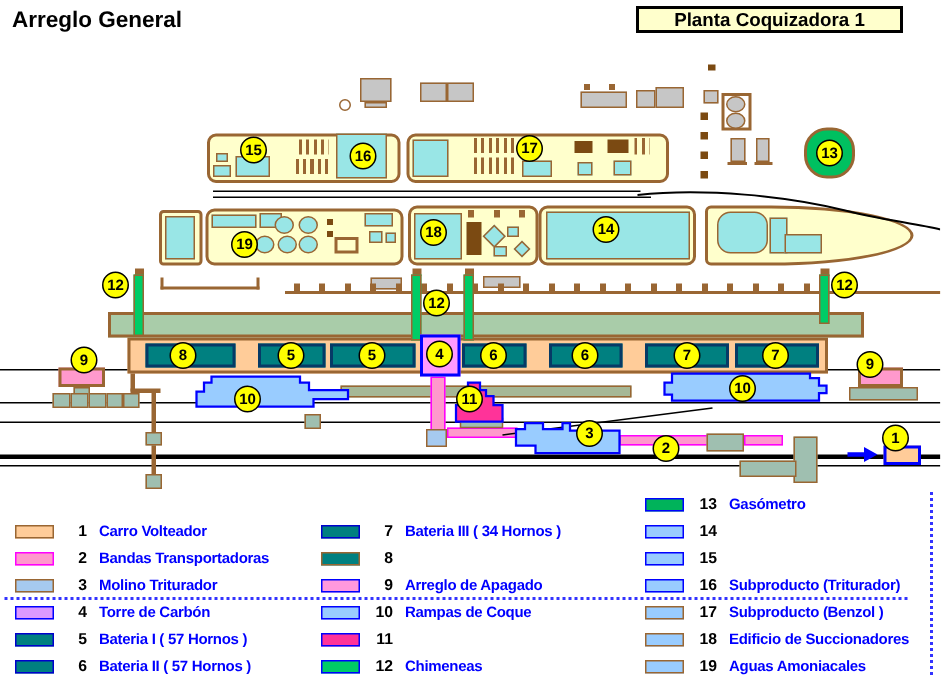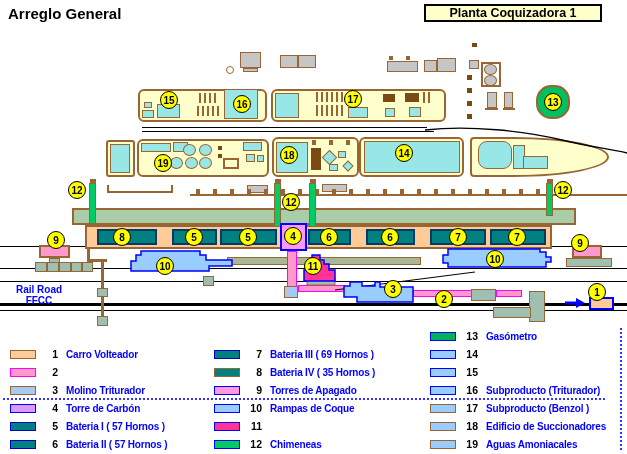--- a/index.html
+++ b/index.html
@@ -157,24 +157,20 @@
   <div class="bat" style="left:366px;top:229px;width:49px;height:16px;"></div>
   <div class="bat" style="left:430px;top:229px;width:56px;height:16px;"></div>
   <div class="bat" style="left:490px;top:229px;width:56px;height:16px;"></div>
   <div class="abs" style="left:280px;top:223px;width:27px;height:28px;background:#FF99FF;border:2px solid #0000FF;box-sizing:border-box;z-index:6;"></div>
 
   <div class="blackline" style="left:0;top:246px;width:627px;height:1px;"></div>
   <div class="blackline" style="left:0;top:268px;width:627px;height:1px;"></div>
   <div class="blackline" style="left:0;top:281px;width:627px;height:1px;"></div>
   <div class="blackline" style="left:0;top:303px;width:627px;height:3px;"></div>
   <div class="blackline" style="left:0;top:310px;width:627px;height:1px;"></div>
-  <div class="raillabel">
-    <div>Rail Road</div>
-    <div>FFCC</div>
-  </div>
 
   <div class="brownline" style="left:87px;top:249px;width:3px;height:12px;z-index:4;"></div>
   <div class="brownline" style="left:87px;top:259px;width:20px;height:3px;z-index:4;"></div>
   <div class="brownline" style="left:101px;top:262px;width:3px;height:57px;z-index:4;"></div>
   <div class="plat" style="left:97px;top:288px;width:11px;height:9px;z-index:5;"></div>
   <div class="plat" style="left:97px;top:316px;width:11px;height:10px;z-index:5;"></div>
   <div class="plat" style="left:203px;top:276px;width:11px;height:10px;z-index:5;"></div>
 
   <div class="abs" style="left:39px;top:245px;width:31px;height:13px;background:#FF99CC;border:2px solid #996633;box-sizing:border-box;z-index:6;"></div>
   <div class="plat" style="left:49px;top:258px;width:11px;height:5px;z-index:5;"></div>
@@ -242,20 +238,21 @@
     <div class="marker" style="left: 444px; top: 299px;">2</div>
     <div class="marker" style="left: 597px; top: 292px;">1</div>
     <div class="legend-row" style="left: 10px; top: 345px;">
       <span class="legend-swatch" style="background: rgb(255, 204, 153); border-color: rgb(153, 102, 51);"></span>
       <span class="legend-num">1</span>
       <span class="legend-label">Carro Volteador</span>
     </div>
     <div class="legend-row" style="left: 10px; top: 363px;">
       <span class="legend-swatch" style="background: rgb(255, 153, 204); border-color: rgb(255, 0, 255);"></span>
       <span class="legend-num">2</span>
+      <span class="legend-label">Bandas Transportadoras</span>
     </div>
     <div class="legend-row" style="left: 10px; top: 381px;">
       <span class="legend-swatch" style="background: rgb(166, 202, 240); border-color: rgb(153, 102, 51);"></span>
       <span class="legend-num">3</span>
       <span class="legend-label">Molino Triturador</span>
     </div>
     <div class="legend-row" style="left: 10px; top: 399px;">
       <span class="legend-swatch" style="background: rgb(221, 153, 255); border-color: rgb(0, 0, 255);"></span>
       <span class="legend-num">4</span>
       <span class="legend-label">Torre de Carbón</span>
@@ -266,31 +263,30 @@
       <span class="legend-label">Bateria I  ( 57 Hornos )</span>
     </div>
     <div class="legend-row" style="left: 10px; top: 435px;">
       <span class="legend-swatch" style="background: rgb(0, 128, 128); border-color: rgb(0, 0, 204);"></span>
       <span class="legend-num">6</span>
       <span class="legend-label">Bateria II ( 57 Hornos )</span>
     </div>
     <div class="legend-row" style="left: 214px; top: 345px;">
       <span class="legend-swatch" style="background: rgb(0, 128, 128); border-color: rgb(0, 0, 204);"></span>
       <span class="legend-num">7</span>
-      <span class="legend-label">Bateria III  ( 69 Hornos )</span>
+      <span class="legend-label">Bateria III  ( 34 Hornos )</span>
     </div>
     <div class="legend-row" style="left: 214px; top: 363px;">
       <span class="legend-swatch" style="background: rgb(0, 128, 128); border-color: rgb(153, 102, 51);"></span>
       <span class="legend-num">8</span>
-      <span class="legend-label">Bateria IV  ( 35 Hornos )</span>
     </div>
     <div class="legend-row" style="left: 214px; top: 381px;">
       <span class="legend-swatch" style="background: rgb(255, 153, 221); border-color: rgb(0, 0, 255);"></span>
       <span class="legend-num">9</span>
-      <span class="legend-label">Torres de Apagado</span>
+      <span class="legend-label">Arreglo de Apagado</span>
     </div>
     <div class="legend-row" style="left: 214px; top: 399px;">
       <span class="legend-swatch" style="background: rgb(153, 204, 255); border-color: rgb(0, 0, 255);"></span>
       <span class="legend-num">10</span>
       <span class="legend-label">Rampas de Coque</span>
     </div>
     <div class="legend-row" style="left: 214px; top: 417px;">
       <span class="legend-swatch" style="background: rgb(255, 51, 153); border-color: rgb(0, 0, 255);"></span>
       <span class="legend-num">11</span>
     </div>

